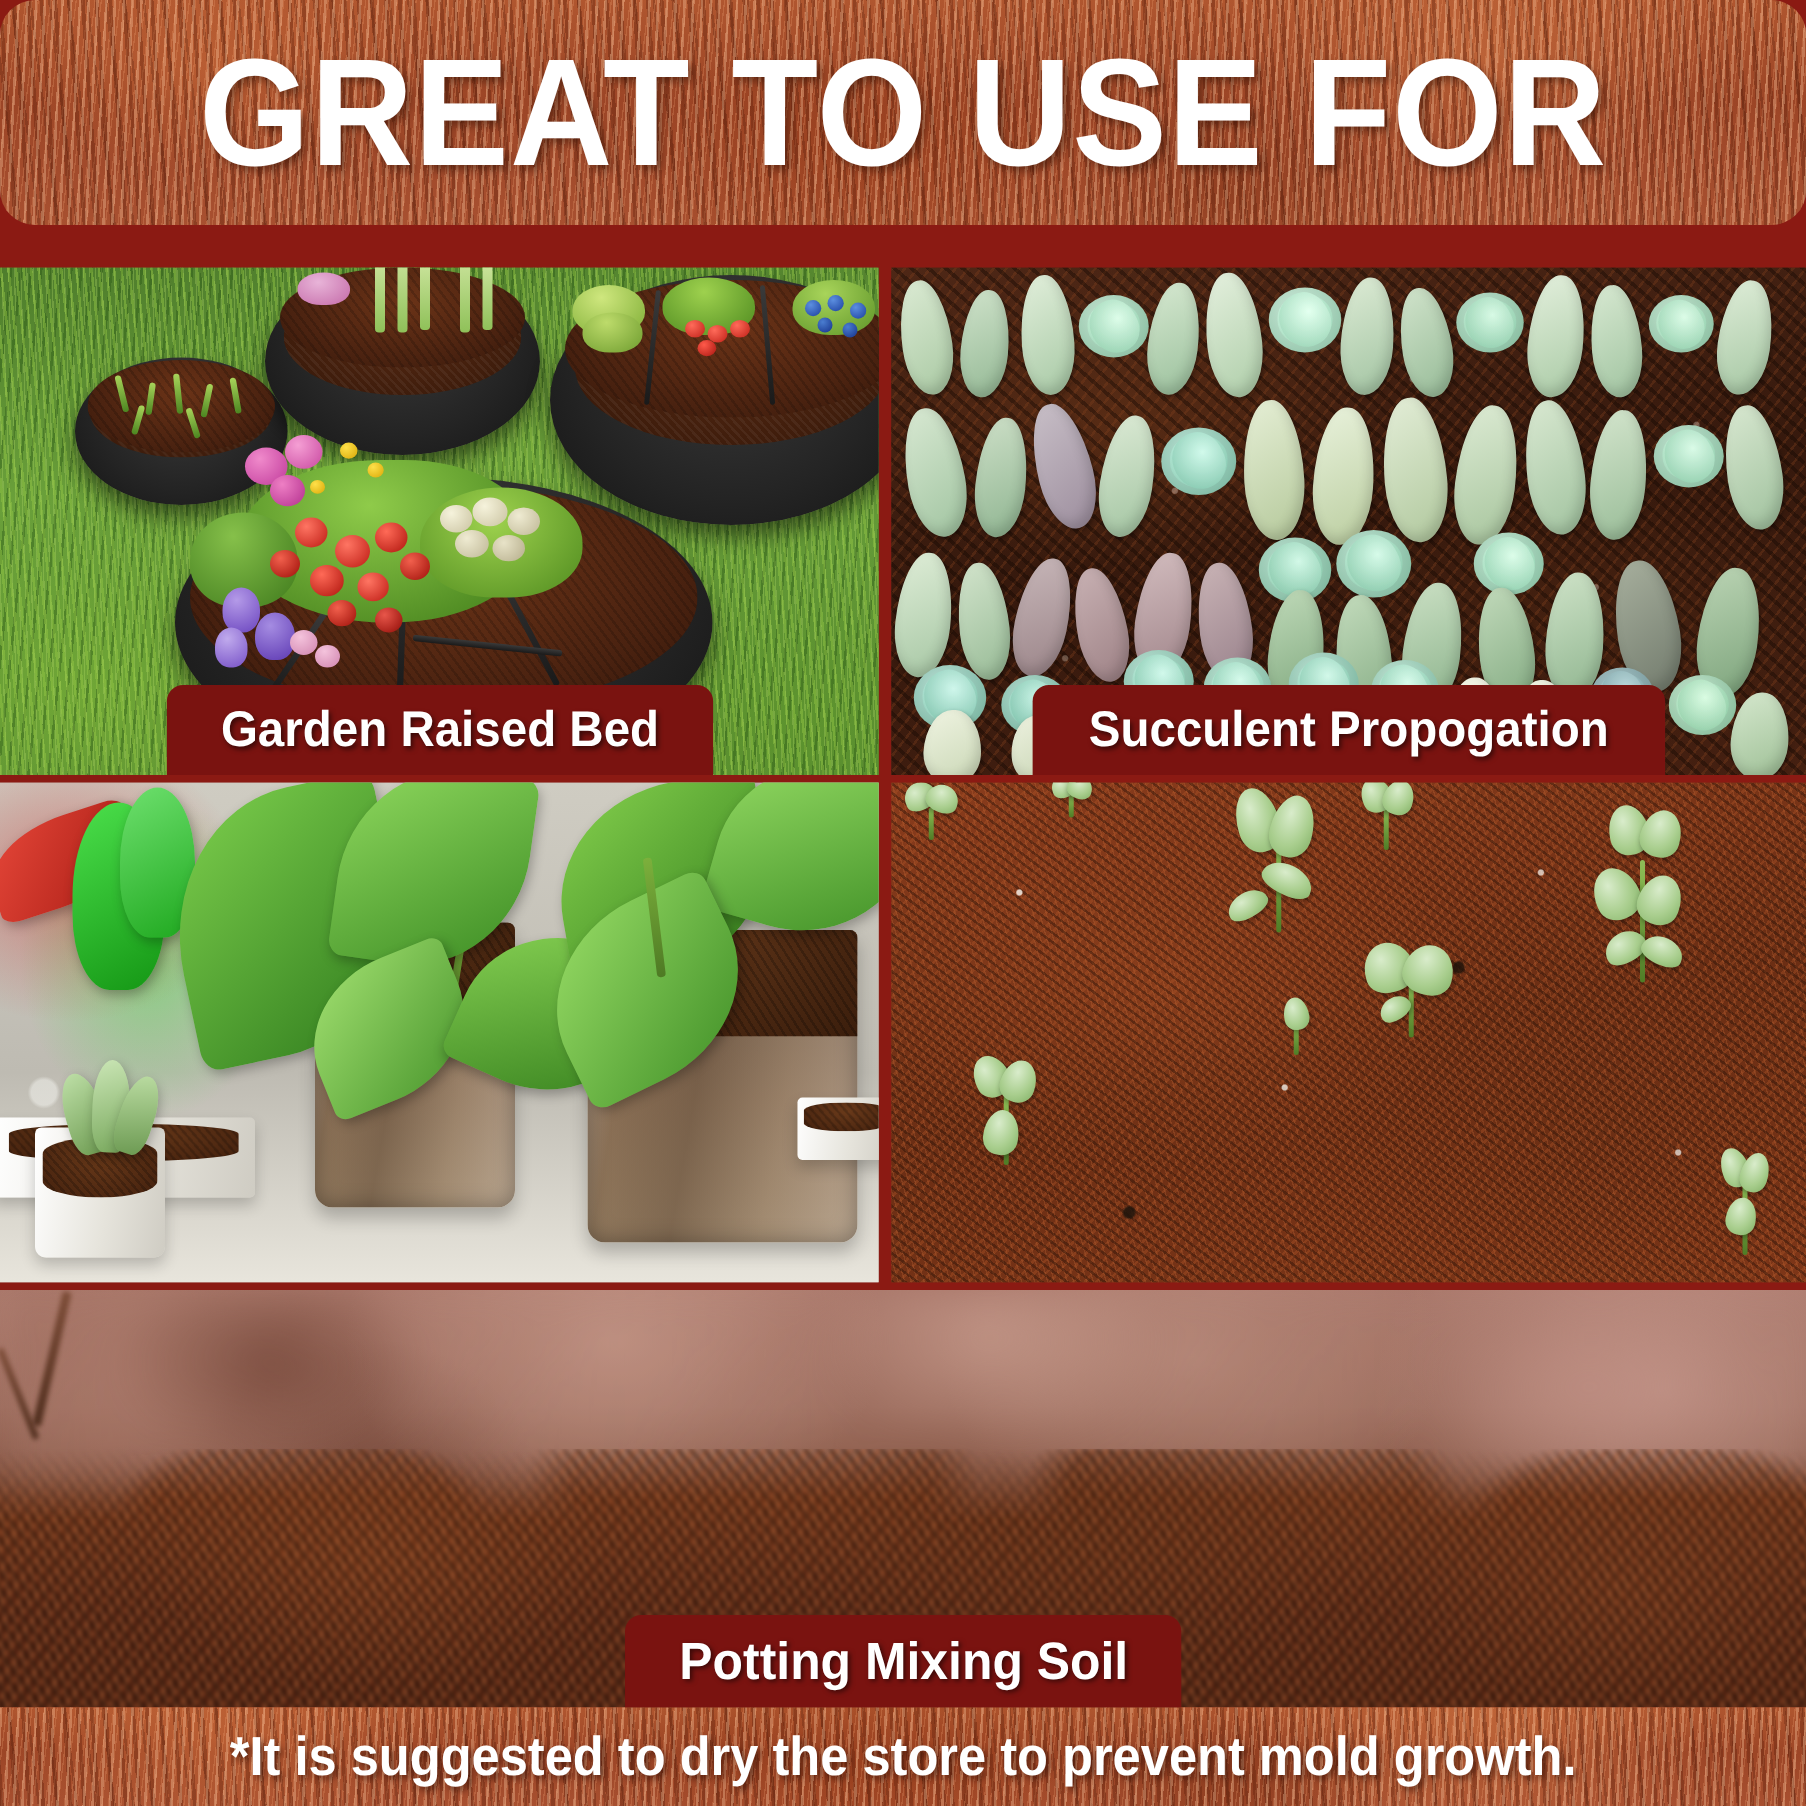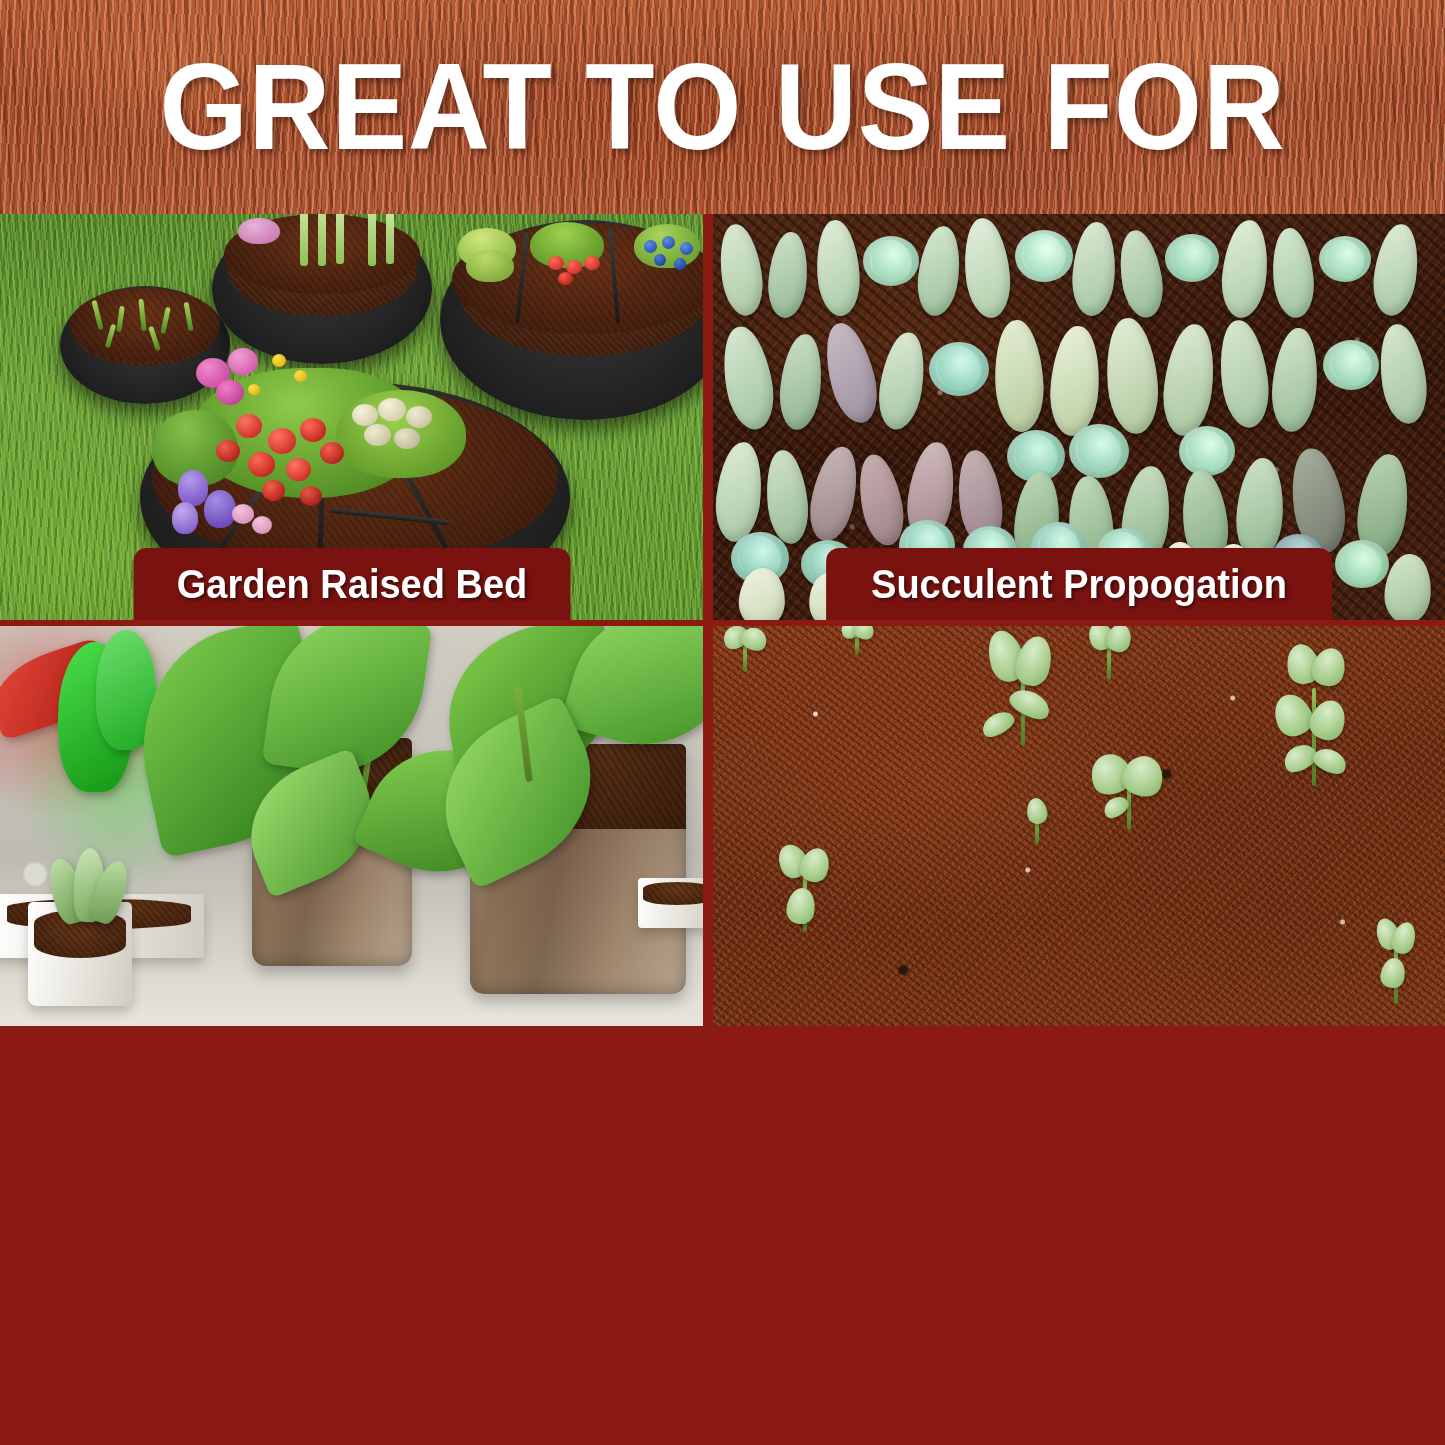--- a/index.html
+++ b/index.html
@@ -42,22 +42,23 @@
       radial-gradient(ellipse 260px 130px at 82% 25%, rgba(215,125,72,0.45), rgba(0,0,0,0) 70%),
       radial-gradient(ellipse 200px 100px at 68% 85%, rgba(120,45,18,0.45), rgba(0,0,0,0) 70%),
       linear-gradient(180deg, #B0562F 0%, #9C4526 45%, #A85030 100%);
   }
 
   
   .header {
     position: absolute;
     left: 0; top: 0;
     width: 1445px;
-    height: 214px;
+    height: 180px;
     overflow: hidden;
+    border-radius: 28px;
   }
   .header-title {
     position: absolute;
     left: 0;
     top: 50%;
     transform: translateY(-50%);
     width: 1445px;
     text-align: center;
     color: #ffffff;
     font-family: "Liberation Sans", sans-serif;
@@ -641,17 +642,29 @@
         <div class="seedling" style="left:662px; top:292px; width:42px; height:86px;">
           <div class="st" style="height:58px;"></div>
           <div class="cotyl" style="left:2px;  top:0px;  width:22px; height:32px; transform:rotate(-20deg);"></div>
           <div class="cotyl" style="left:18px; top:4px;  width:22px; height:32px; transform:rotate(16deg);"></div>
           <div class="cotyl" style="left:6px;  top:40px; width:24px; height:30px; transform:rotate(10deg);"></div>
         </div>
 
       </div>
     </div>
 
+    <div class="cell cell-r3">
+      <div class="ph-soil">
+        <div class="soil-blurbg"></div>
+        <div class="twig" style="left:38px;  top:0px;   width:7px; height:110px; transform:rotate(13deg);"></div>
+        <div class="twig" style="left:12px;  top:44px;  width:5px; height:78px; transform:rotate(-22deg);"></div>
+        <div class="soil-pile"></div>
+      </div>
+      <div class="banner big"><span>Potting Mixing Soil</span></div>
+    </div>
 
   </div>
 
+  <div class="footer coir">
+    <div class="footer-note"><span>*It is suggested to dry the store to prevent mold growth.</span></div>
+  </div>
 
 </div>
 
 </body></html>

